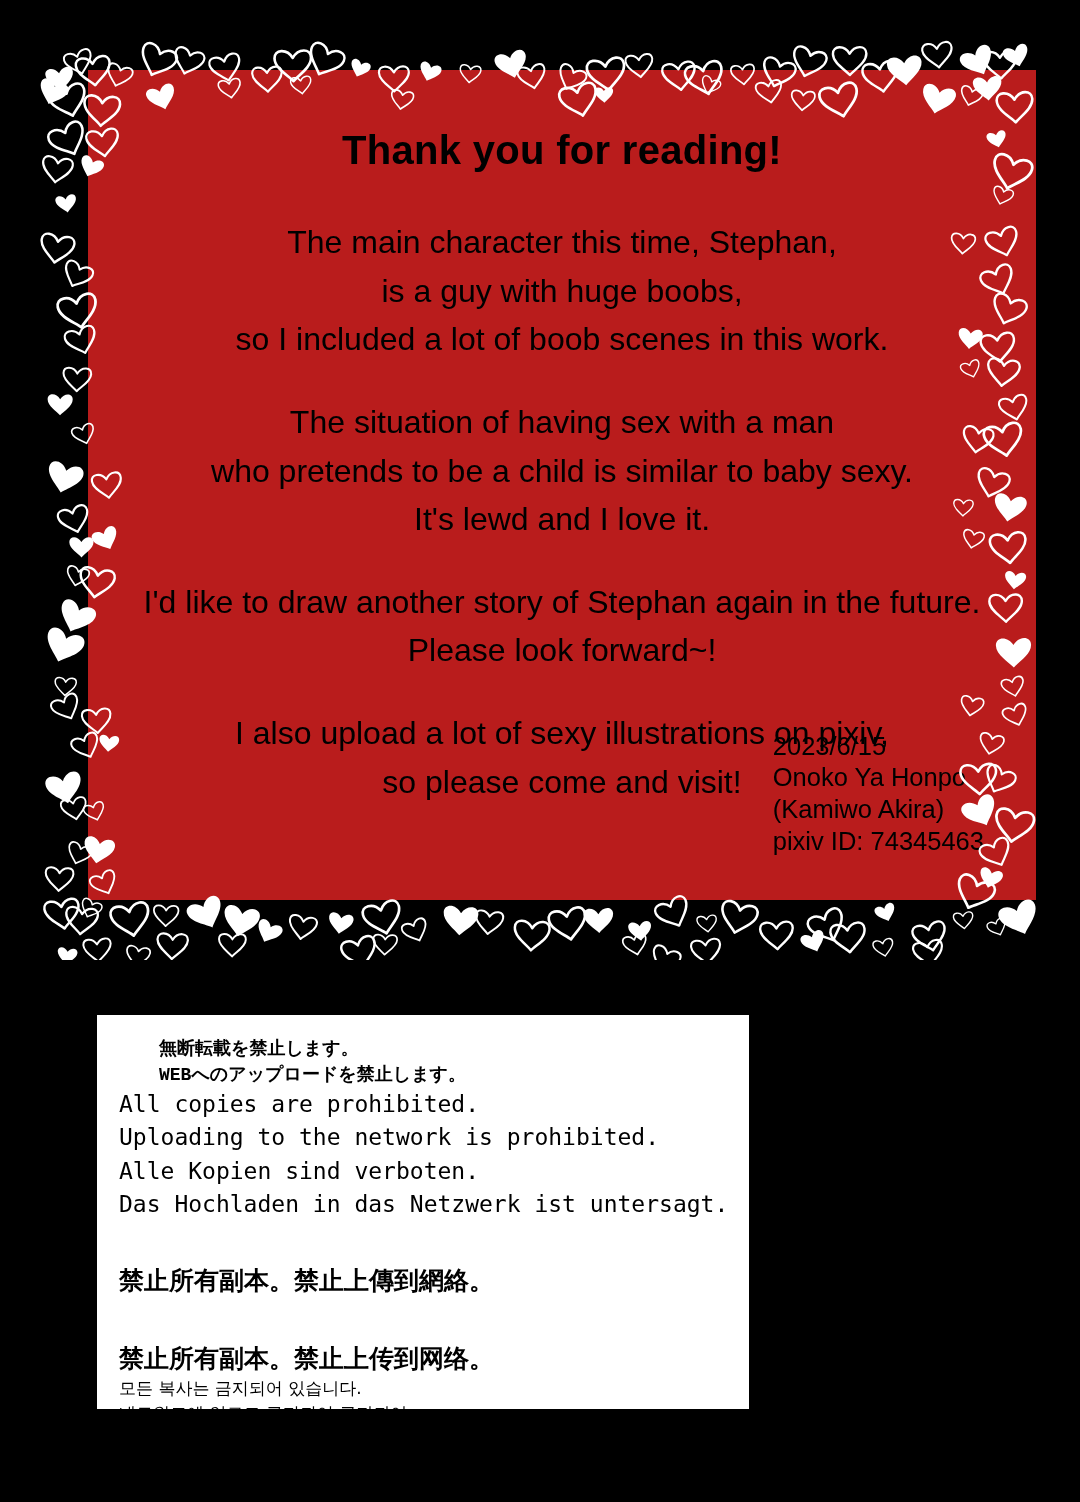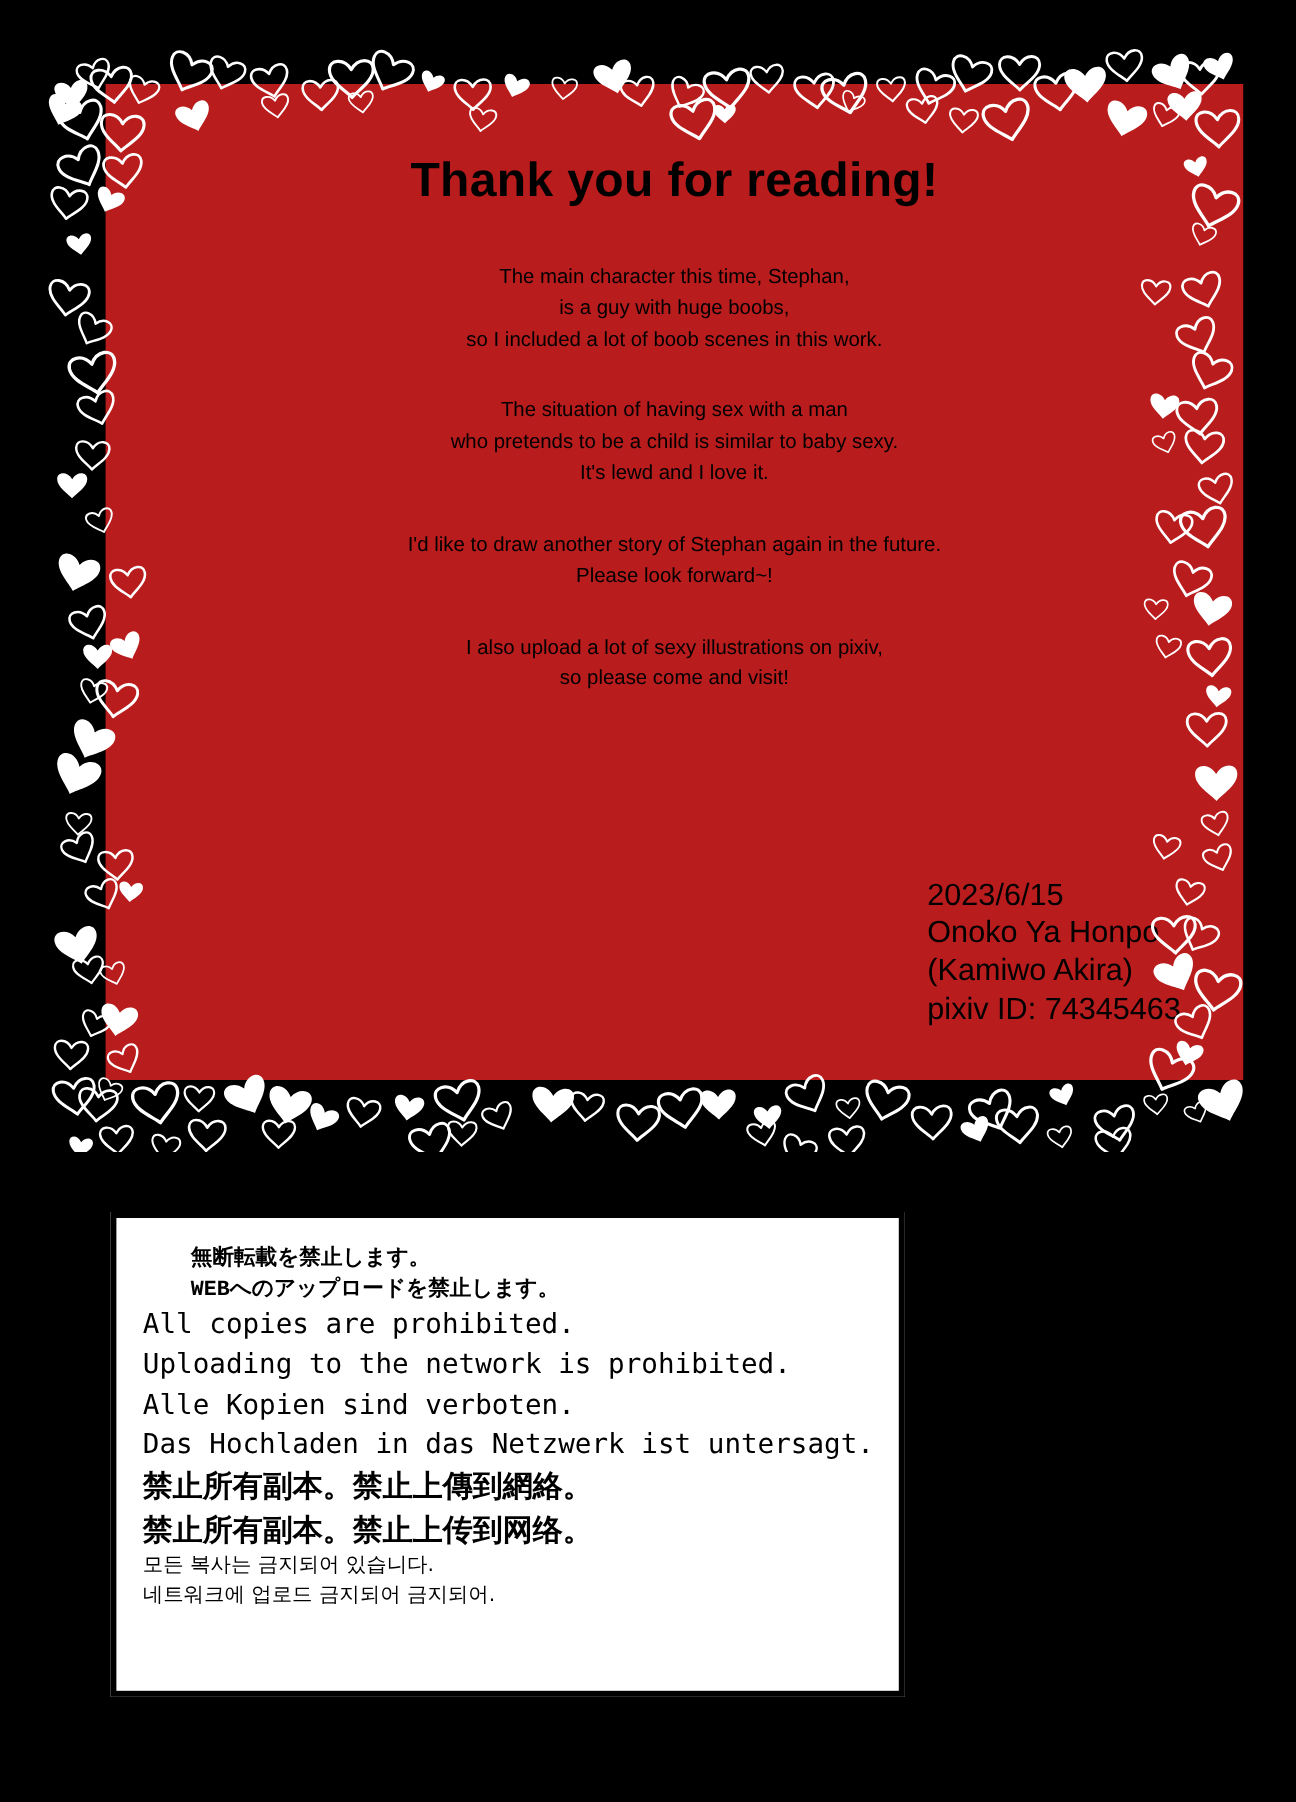--- a/index.html
+++ b/index.html
@@ -40,21 +40,21 @@
 
   #afterword-title {
     font-size: 40px;
     font-weight: bold;
     letter-spacing: 0.3px;
     margin: 0 0 46px 0;
     line-height: 1.1;
   }
 
   .para {
-    font-size: 17px;
+    font-size: 32px;
     line-height: 1.52;
     margin: 0 0 34px 0;
     font-weight: 500;
   }
   .para:last-of-type { margin-bottom: 0; }
 
   #signature-block {
     position: absolute;
     right: 52px;
     bottom: 42px;
@@ -100,20 +100,21 @@
   .notice-mono {
     font-family: "DejaVu Sans Mono", "Liberation Mono", monospace;
     font-size: 23px;
     line-height: 1.45;
   }
   .notice-cjk {
     font-family: "DejaVu Sans", sans-serif;
     font-size: 25px;
     line-height: 1.42;
     font-weight: 600;
+    margin-top: 42px;
   }
   .notice-kr {
     font-family: "DejaVu Sans", sans-serif;
     font-size: 17px;
     line-height: 1.42;
   }
 </style>
 </head>
 <body>
 

